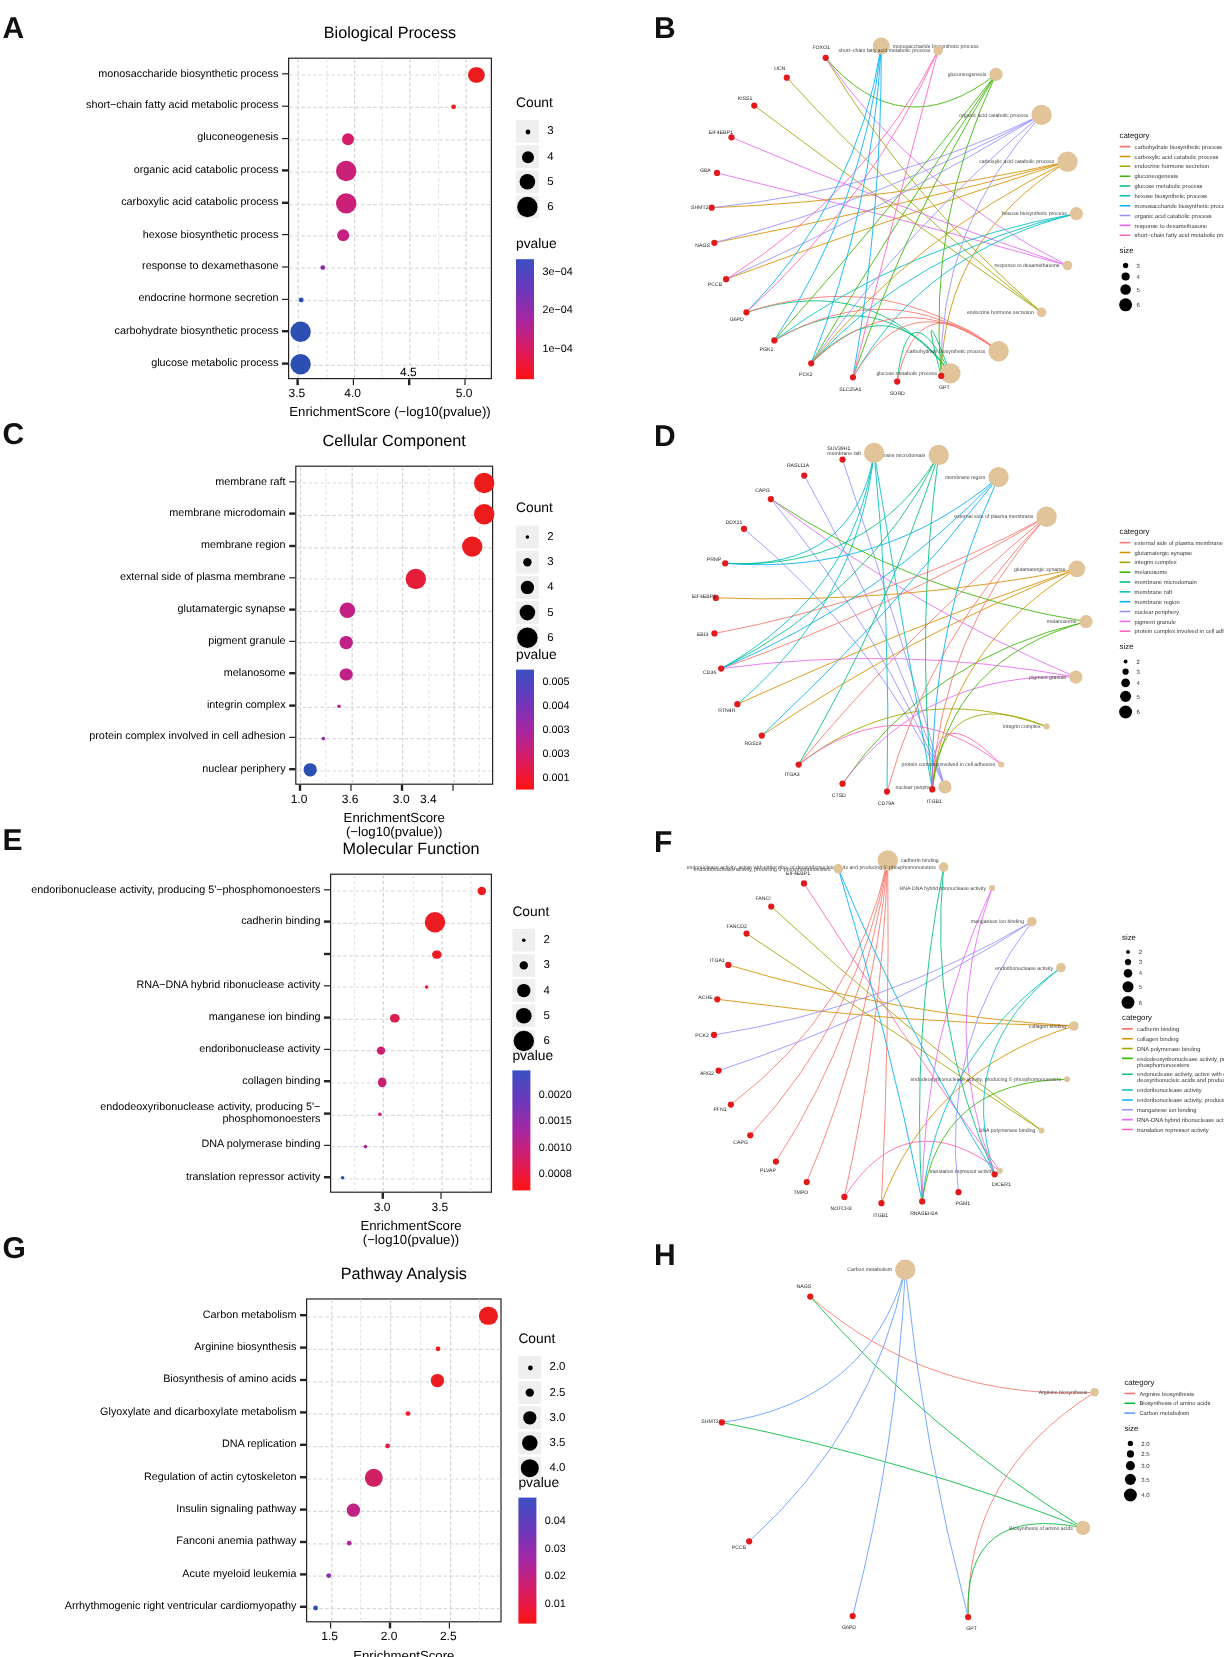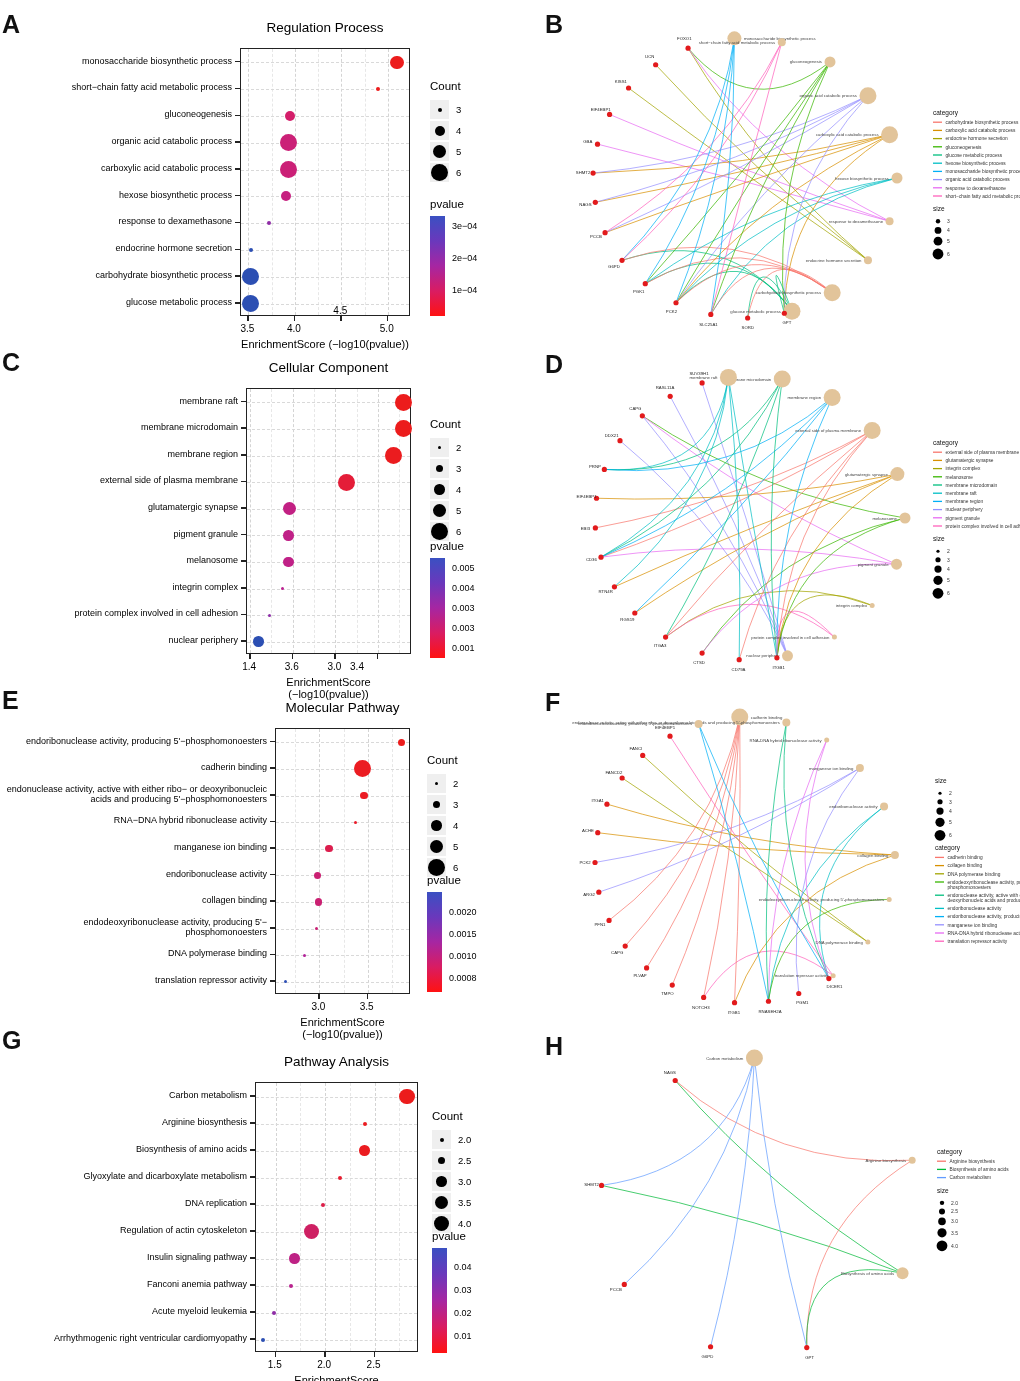--- a/index.html
+++ b/index.html
@@ -29,21 +29,21 @@
   .grad-tick{position:absolute;font-size:9px;color:#000;}
   svg text{font-family:"Liberation Sans",sans-serif;}
 </style>
 </head>
 <body>
 
 <div id="fig">
   <section class="panel" style="left:2px;top:10px;width:540px;height:336px;">
     <div class="letter">A</div>
     <div class="plot" id="plotA">
-        <div class="dp-title" style="left: 238px; top: 10px; width: 170px;">Regulation Process</div>
+        <div class="dp-title" style="left: 238px; top: 10px; width: 170px;">Biological Process</div>
         <div class="dp-panel" style="left: 238px; top: 38px; width: 170px; height: 268px;">
           <div class="grid-v" style="left: 7.43169px;"></div>
           <div class="grid-v minor" style="left: 30.6557px;"></div>
           <div class="grid-v" style="left: 53.8798px;"></div>
           <div class="grid-v minor" style="left: 77.1038px;"></div>
           <div class="grid-v" style="left: 100.328px;"></div>
           <div class="grid-v minor" style="left: 123.552px;"></div>
           <div class="grid-v" style="left: 146.776px;"></div>
           <div class="grid-h" style="top: 13.4px;"></div>
           <div class="grid-h" style="top: 40.2px;"></div>
@@ -291,21 +291,21 @@
         <div class="tickmark-y" style="left: 239px; top: 185.8px;"></div>
         <div class="ylab" style="left: 4px; top: 198.9px; width: 232px; height: 28px;">melanosome</div>
         <div class="tickmark-y" style="left: 239px; top: 212.4px;"></div>
         <div class="ylab" style="left: 4px; top: 225.5px; width: 232px; height: 28px;">integrin complex</div>
         <div class="tickmark-y" style="left: 239px; top: 239px;"></div>
         <div class="ylab" style="left: 4px; top: 252.1px; width: 232px; height: 28px;">protein complex involved in cell adhesion</div>
         <div class="tickmark-y" style="left: 239px; top: 265.6px;"></div>
         <div class="ylab" style="left: 4px; top: 278.7px; width: 232px; height: 28px;">nuclear periphery</div>
         <div class="tickmark-y" style="left: 239px; top: 292.2px;"></div>
         <div class="tickmark" style="left: 247.194px; top: 306px;"></div>
-        <div class="xtick" style="left: 247.194px; top: 313px;">1.4</div>
+        <div class="xtick" style="left: 247.194px; top: 313px;">1.0</div>
         <div class="tickmark" style="left: 289.774px; top: 306px;"></div>
         <div class="xtick" style="left: 289.774px; top: 313px;">3.6</div>
         <div class="tickmark" style="left: 332.355px; top: 306px;"></div>
         <div class="xtick" style="left: 332.355px; top: 313px;">3.0</div>
         <div class="tickmark" style="left: 374.935px; top: 306px;"></div>
         <div class="xtick" style="left: 355px; top: 313px;">3.4</div>
         <div class="xlabel" style="left: 244px; top: 328px; width: 165px;">EnrichmentScore (−log10(pvalue))</div>
         <div class="leg-title" style="left: 428px; top: 70px;">Count</div>
         <div class="leg-key" style="left: 428px; top: 90px;">
           <i style="width: 3px; height: 3px;"></i>
@@ -453,21 +453,21 @@
           <text x="402" y="220.89999999999992" font-size="5" fill="#333">4</text>
           <circle cx="393" cy="230.2999999999999" r="4.6" fill="#000"></circle>
           <text x="402" y="232.0999999999999" font-size="5" fill="#333">5</text>
           <circle cx="393" cy="243.2999999999999" r="5.4" fill="#000"></circle>
           <text x="402" y="245.0999999999999" font-size="5" fill="#333">6</text>
         </svg></div>
   </section>
   <section class="panel" style="left:2px;top:686px;width:540px;height:340px;">
     <div class="letter">E</div>
     <div class="plot" id="plotE">
-        <div class="dp-title" style="left: 273px; top: 14px; width: 135px;">Molecular Pathway</div>
+        <div class="dp-title" style="left: 273px; top: 14px; width: 135px;">Molecular Function</div>
         <div class="dp-panel" style="left: 273px; top: 42px; width: 135px; height: 266px;">
           <div class="grid-v minor" style="left: 19.2857px;"></div>
           <div class="grid-v" style="left: 43.3929px;"></div>
           <div class="grid-v minor" style="left: 67.5px;"></div>
           <div class="grid-v" style="left: 91.6071px;"></div>
           <div class="grid-v minor" style="left: 115.714px;"></div>
           <div class="grid-h" style="top: 13.3px;"></div>
           <div class="grid-h" style="top: 39.9px;"></div>
           <div class="grid-h" style="top: 66.5px;"></div>
           <div class="grid-h" style="top: 93.1px;"></div>
@@ -485,21 +485,20 @@
           <div class="dp-dot" style="left: 37.7143px; top: 142.55px; width: 7.5px; height: 7.5px; background: rgb(202, 32, 114);"></div>
           <div class="dp-dot" style="left: 38.6786px; top: 169.15px; width: 7.5px; height: 7.5px; background: rgb(202, 32, 114);"></div>
           <div class="dp-dot" style="left: 39px; top: 198px; width: 3px; height: 3px; background: rgb(201, 32, 116);"></div>
           <div class="dp-dot" style="left: 27.4286px; top: 224.6px; width: 3px; height: 3px; background: rgb(178, 35, 153);"></div>
           <div class="dp-dot" style="left: 8.14286px; top: 251.2px; width: 3px; height: 3px; background: rgb(46, 79, 181);"></div>
         </div>
         <div class="ylab" style="left: 4px; top: 41.3px; width: 261px; height: 28px;">endoribonuclease activity, producing 5'−phosphomonoesters</div>
         <div class="tickmark-y" style="left: 268px; top: 54.8px;"></div>
         <div class="ylab" style="left: 4px; top: 67.9px; width: 261px; height: 28px;">cadherin binding</div>
         <div class="tickmark-y" style="left: 268px; top: 81.4px;"></div>
-        <div class="ylab" style="left: 4px; top: 94.5px; width: 261px; height: 28px;">endonuclease activity, active with either ribo− or deoxyribonucleic acids and producing 5'−phosphomonoesters</div>
         <div class="tickmark-y" style="left: 268px; top: 108px;"></div>
         <div class="ylab" style="left: 4px; top: 121.1px; width: 261px; height: 28px;">RNA−DNA hybrid ribonuclease activity</div>
         <div class="tickmark-y" style="left: 268px; top: 134.6px;"></div>
         <div class="ylab" style="left: 4px; top: 147.7px; width: 261px; height: 28px;">manganese ion binding</div>
         <div class="tickmark-y" style="left: 268px; top: 161.2px;"></div>
         <div class="ylab" style="left: 4px; top: 174.3px; width: 261px; height: 28px;">endoribonuclease activity</div>
         <div class="tickmark-y" style="left: 268px; top: 187.8px;"></div>
         <div class="ylab" style="left: 4px; top: 200.9px; width: 261px; height: 28px;">collagen binding</div>
         <div class="tickmark-y" style="left: 268px; top: 214.4px;"></div>
         <div class="ylab" style="left: 4px; top: 227.5px; width: 261px; height: 28px;">endodeoxyribonuclease activity, producing 5'− phosphomonoesters</div>

